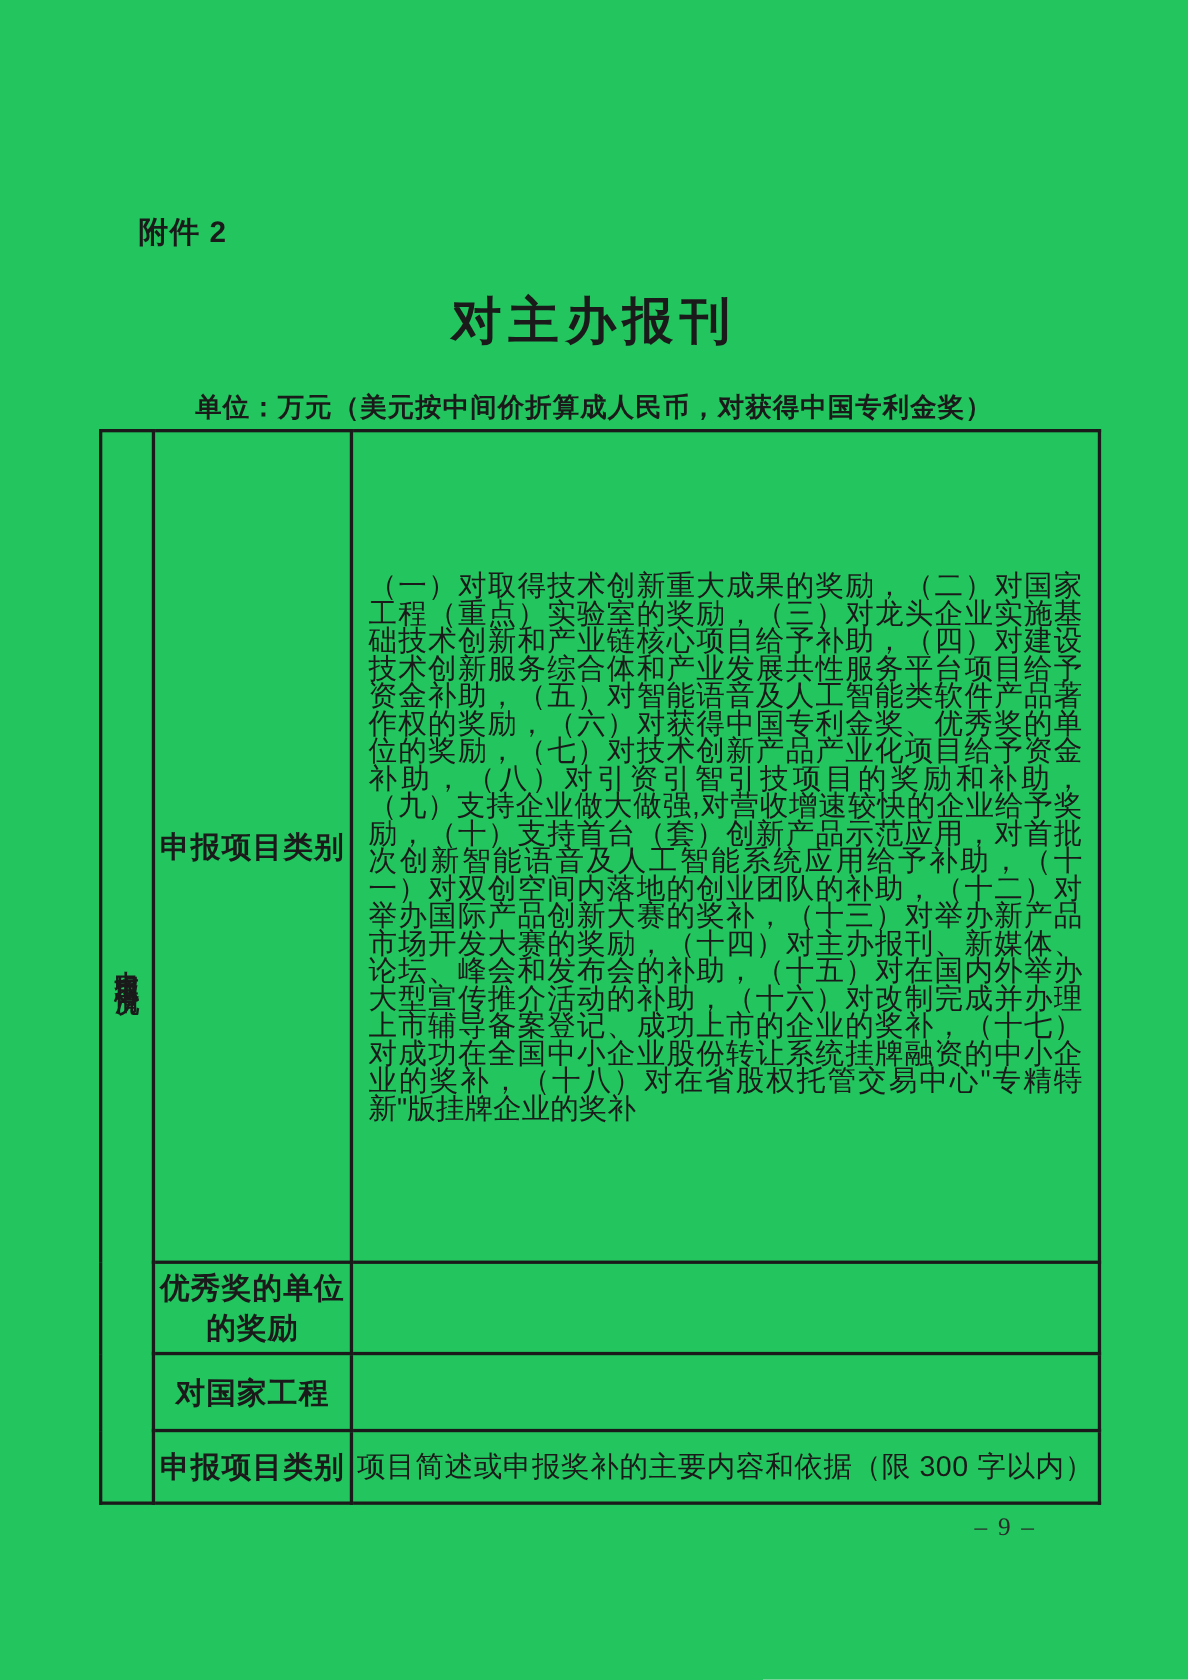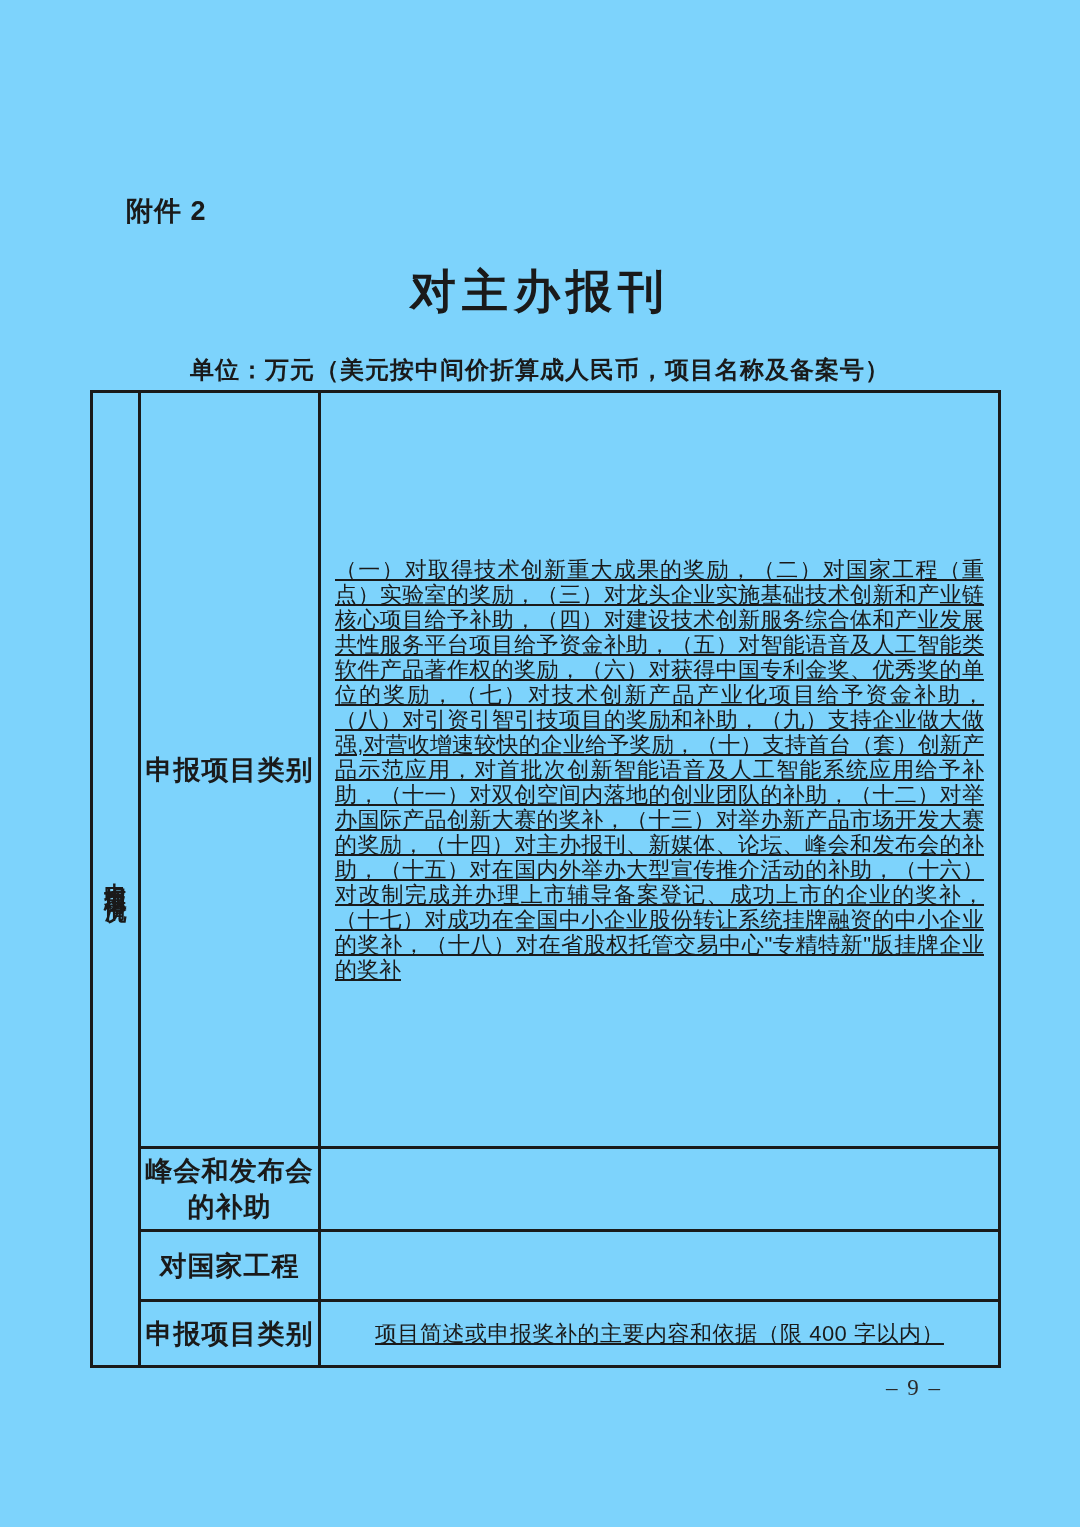--- a/index.html
+++ b/index.html
@@ -2,21 +2,21 @@
 <html><head>
 <meta charset="utf-8">
 <style>
   * { margin: 0; padding: 0; box-sizing: border-box; }
   html, body { background: #e8e8e8; }
   .page {
     position: relative;
     width: 1080px;
     height: 1527px;
     margin: 0 auto;
-    background: #7dd3fc;
+    background: #22c55e;
     color: #1a1a1a;
     font-family: "Liberation Sans", sans-serif;
     overflow: hidden;
   }
   .attachment-label {
     position: absolute;
     left: 126px;
     top: 193px;
     font-size: 27px;
     font-weight: 600;
@@ -70,22 +70,21 @@
   td.label-cell {
     text-align: center;
     font-size: 27px;
     font-weight: 600;
     letter-spacing: 1px;
     border-right-width: 2px;
     padding: 4px;
   }
   td.value-cell {
     border-left-width: 2px;
-    font-size: 22px;
-    text-decoration: underline;
+    font-size: 26px;
   }
   td.value-long {
     padding: 10px 14px;
     line-height: 25px;
     text-align: justify;
     text-justify: inter-character;
   }
   td.value-center {
     text-align: center;
     letter-spacing: 0.5px;
@@ -102,46 +101,46 @@
 </style>
 </head>
 <body>
 
 <div class="page">
 
   <div class="attachment-label">附件 2</div>
 
   <h1 class="doc-title">对主办报刊</h1>
 
-  <div class="unit-note">单位：万元（美元按中间价折算成人民币，项目名称及备案号）</div>
+  <div class="unit-note">单位：万元（美元按中间价折算成人民币，对获得中国专利金奖）</div>
 
   <table class="form-table">
     <colgroup>
       <col style="width:48px">
       <col style="width:180px">
       <col style="width:680px">
     </colgroup>
     <tbody>
       <tr style="height:756px">
         <td class="section-cell" rowspan="4">
           <span class="vertical-label">申报项目情况</span>
         </td>
         <td class="label-cell">申报项目类别</td>
         <td class="value-cell value-long">（一）对取得技术创新重大成果的奖励，（二）对国家工程（重点）实验室的奖励，（三）对龙头企业实施基础技术创新和产业链核心项目给予补助，（四）对建设技术创新服务综合体和产业发展共性服务平台项目给予资金补助，（五）对智能语音及人工智能类软件产品著作权的奖励，（六）对获得中国专利金奖、优秀奖的单位的奖励，（七）对技术创新产品产业化项目给予资金补助，（八）对引资引智引技项目的奖励和补助，（九）支持企业做大做强,对营收增速较快的企业给予奖励，（十）支持首台（套）创新产品示范应用，对首批次创新智能语音及人工智能系统应用给予补助，（十一）对双创空间内落地的创业团队的补助，（十二）对举办国际产品创新大赛的奖补，（十三）对举办新产品市场开发大赛的奖励，（十四）对主办报刊、新媒体、论坛、峰会和发布会的补助，（十五）对在国内外举办大型宣传推介活动的补助，（十六）对改制完成并办理上市辅导备案登记、成功上市的企业的奖补，（十七）对成功在全国中小企业股份转让系统挂牌融资的中小企业的奖补，（十八）对在省股权托管交易中心"专精特新"版挂牌企业的奖补</td>
       </tr>
       <tr style="height:66px">
-        <td class="label-cell">峰会和发布会的补助</td>
+        <td class="label-cell">优秀奖的单位的奖励</td>
         <td class="value-cell"></td>
       </tr>
       <tr style="height:70px">
         <td class="label-cell">对国家工程</td>
         <td class="value-cell"></td>
       </tr>
       <tr style="height:66px">
         <td class="label-cell">申报项目类别</td>
-        <td class="value-cell value-center">项目简述或申报奖补的主要内容和依据（限 400 字以内）</td>
+        <td class="value-cell value-center">项目简述或申报奖补的主要内容和依据（限 300 字以内）</td>
       </tr>
     </tbody>
   </table>
 
   <div class="page-number">– 9 –</div>
 
 </div>
 
 </body></html>

